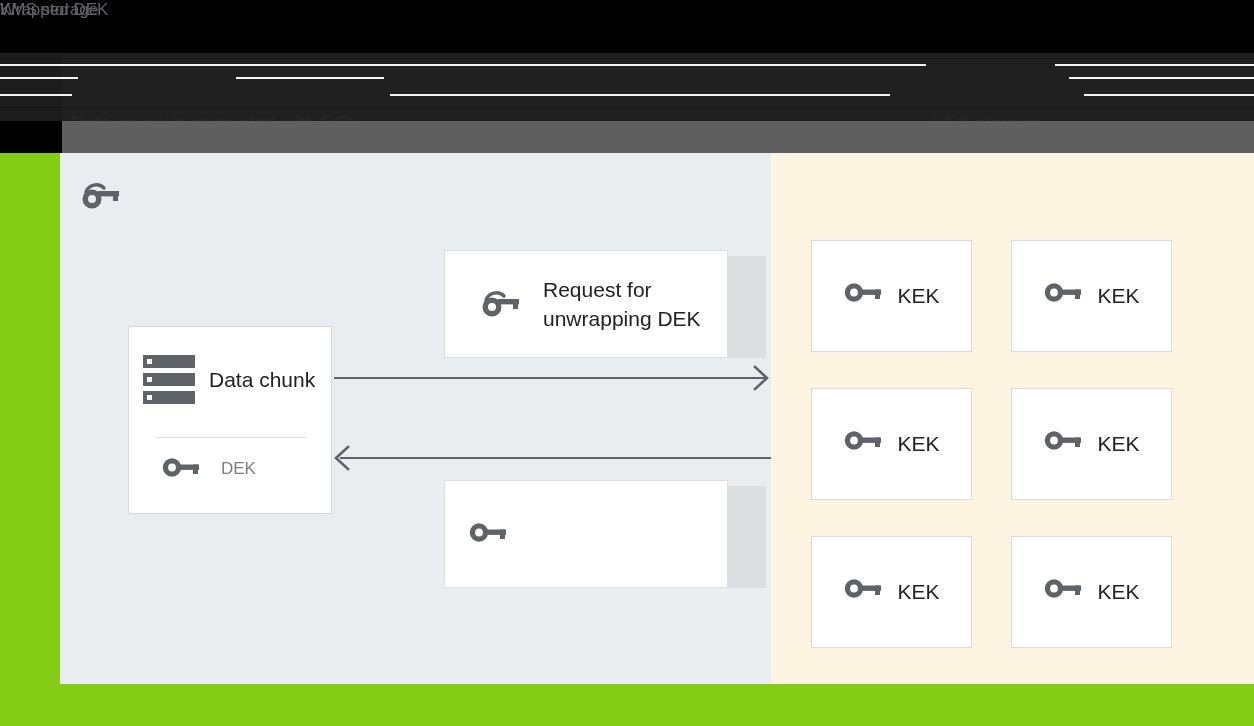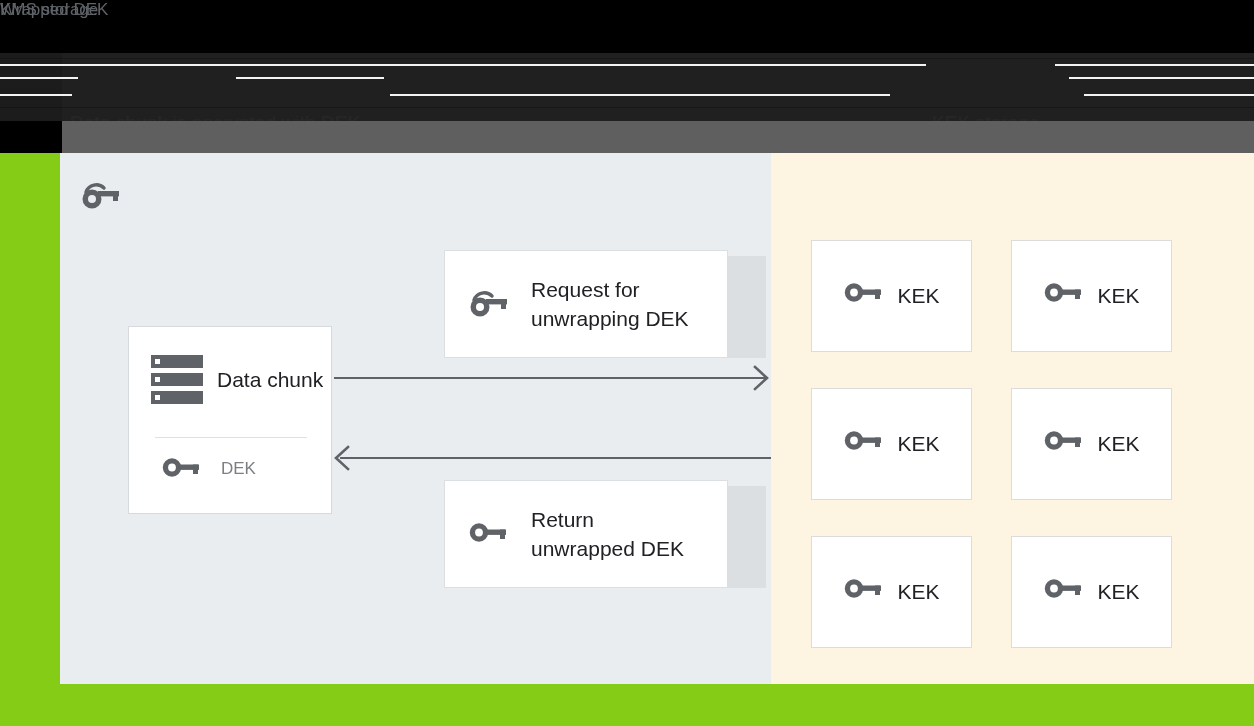--- a/index.html
+++ b/index.html
@@ -105,21 +105,20 @@
     background: #ffffff;
     border: 1px solid #d6dade;
     box-sizing: border-box;
   }
   .card-data-top {
     position: absolute;
     left: 0; top: 28px;
     width: 100%;
     display: flex;
     align-items: center;
-    padding-left: 8px;
   }
   .data-icon-wrap {
     width: 80px;
     display: flex;
     justify-content: center;
     align-items: center;
   }
   .server-icon { width: 52px; }
   .server-bar {
     width: 52px;
@@ -187,21 +186,21 @@
     display: flex;
     justify-content: center;
     align-items: center;
   }
   .msg-text {
     font-size: 21px;
     line-height: 29px;
     color: #202124;
     white-space: pre-line;
   }
-  .msg-request { left: 444px; top: 250px; height: 108px; }
+  .msg-request { left: 444px; top: 250px; height: 108px; padding-left: 12px; }
   .msg-request-shadow { left: 728px; top: 256px; height: 102px; }
   .msg-return  { left: 444px; top: 480px; height: 108px; }
   .msg-return-shadow  { left: 728px; top: 486px; height: 102px; }
 
   
   .arrow-line {
     position: absolute;
     height: 2px;
     background: #5f6368;
   }
@@ -360,22 +359,20 @@
   <div class="msg-shadow msg-return-shadow"></div>
   <div class="msg-card msg-return">
     <div class="msg-icon-wrap">
       <svg viewBox="0 0 40 22" width="40" height="22" aria-hidden="true">
         <rect x="17" y="6.5" width="21" height="5.4" fill="#5f6368"></rect>
         <rect x="32" y="6.5" width="5" height="9.5" fill="#5f6368"></rect>
         <circle cx="11" cy="9.5" r="9.2" fill="#5f6368"></circle>
         <circle cx="11" cy="9.5" r="3.9" fill="#ffffff"></circle>
       </svg>
     </div>
-    <div class="msg-text">Return
-unwrapped DEK</div>
   </div>
 
   <div class="panel-right"></div>
   <div class="panel-title">KMS storage</div>
 
   <div class="kek-grid">
     <div class="kek-row">
       <div class="kek-box">
         <span>
           <svg viewBox="0 0 40 22" width="40" height="22" aria-hidden="true">

